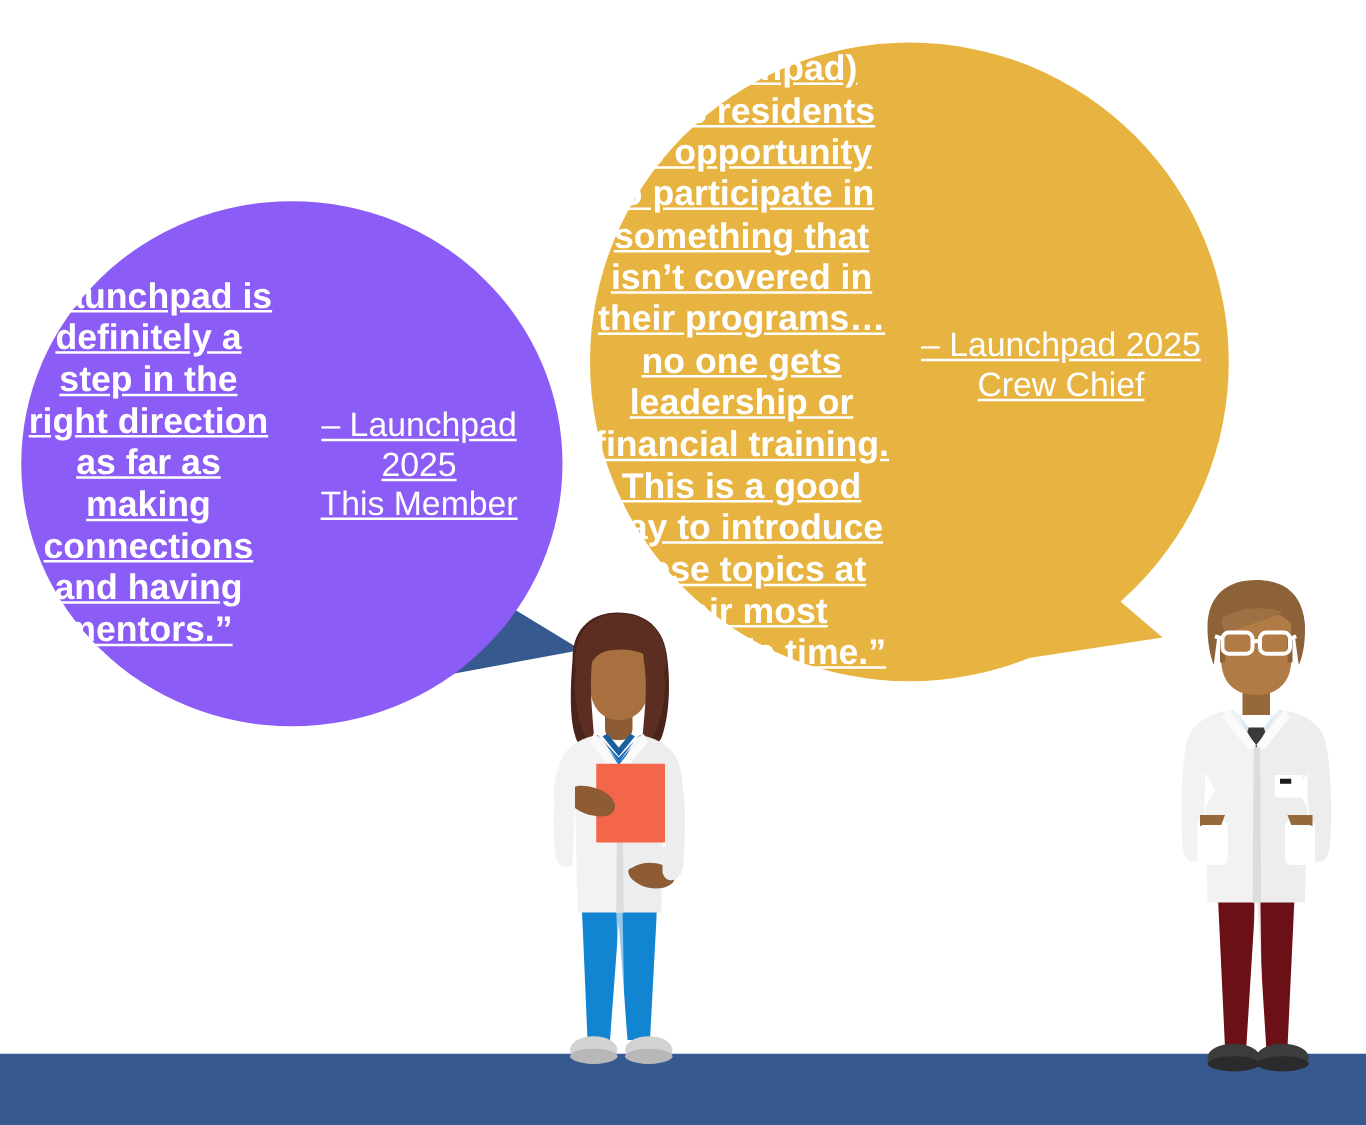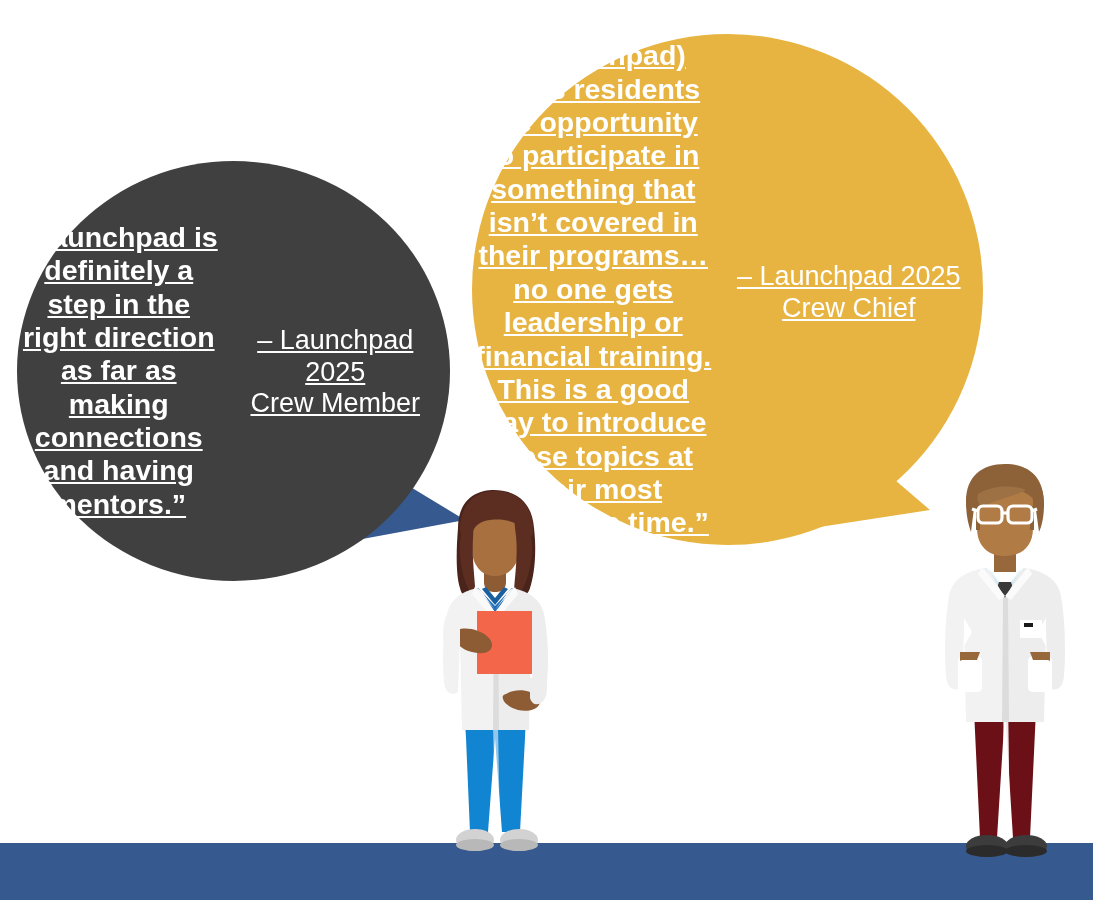--- a/index.html
+++ b/index.html
@@ -37,21 +37,21 @@
     justify-content: center;
     text-align: center;
     color: #ffffff;
     text-decoration: underline;
   }
   #bubble-blue {
     left: 17px;
     top: 161px;
     width: 433px;
     height: 420px;
-    background: #404040;
+    background: #8b5cf6;
     z-index: 3;
   }
   #bubble-yellow {
     left: 472px;
     top: 34px;
     width: 511px;
     height: 511px;
     background: #e8b441;
     z-index: 3;
   }
@@ -106,21 +106,21 @@
     <path d="M 310 430 L 455 515 L 340 540 Z" fill="#36598f"></path>
   </svg>
   <svg class="bubble-tail" width="1093" height="900" viewBox="0 0 1093 900" style="left:0;top:0;">
     <path d="M 790 390 L 930 510 L 800 530 Z" fill="#e8b441"></path>
   </svg>
 
   <div id="bubble-blue" class="bubble">
     <p class="bubble-quote">“Launchpad is definitely a step in the right direction as far as making connections and having mentors.”</p>
     <p class="bubble-attrib">
       <span>– Launchpad 2025</span><br>
-      <span>Crew Member</span>
+      <span>This Member</span>
     </p>
   </div>
 
   <div id="bubble-yellow" class="bubble">
     <p class="bubble-quote">“(Launchpad) offers residents the opportunity to participate in something that isn’t covered in their programs…no one gets leadership or financial training. This is a good way to introduce these topics at their most vulnerable time.”</p>
     <p class="bubble-attrib">
       <span>– Launchpad 2025</span><br>
       <span>Crew Chief</span>
     </p>
   </div>

